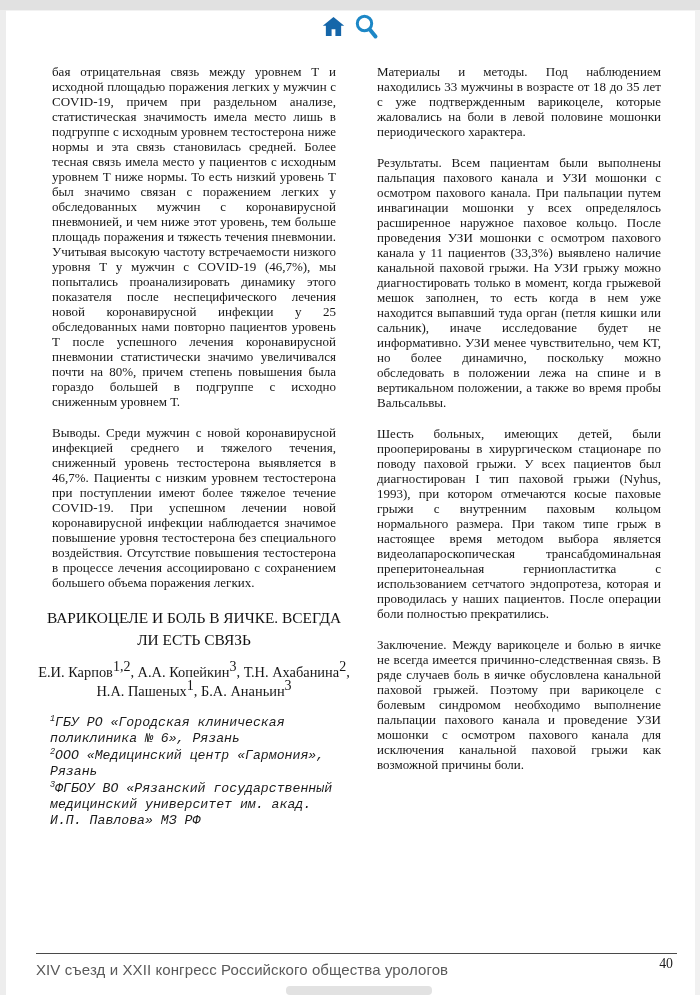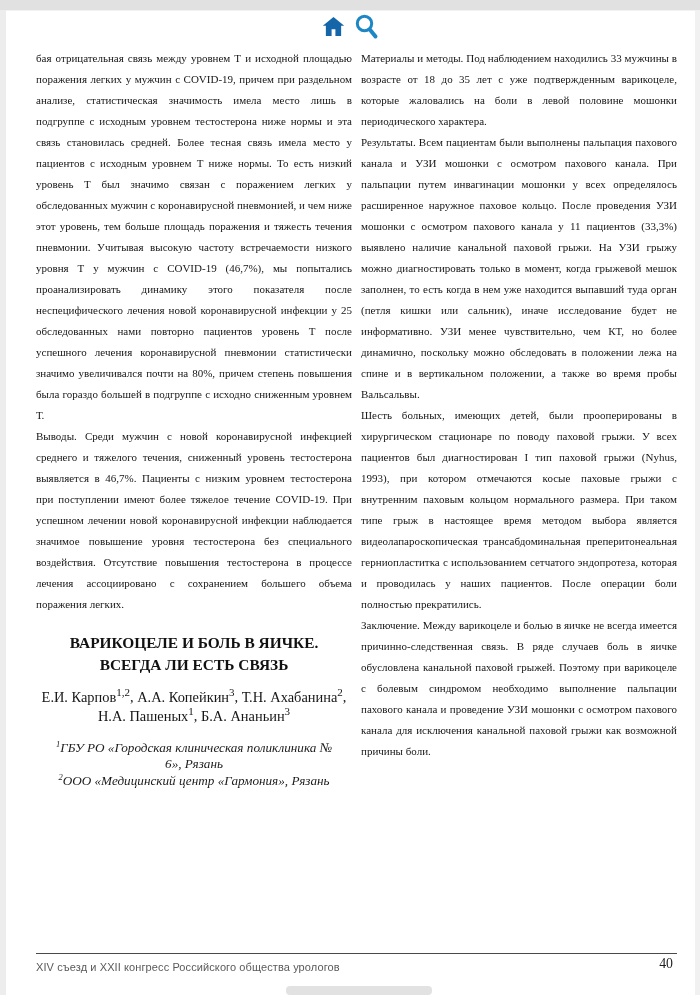--- a/index.html
+++ b/index.html
@@ -8,31 +8,31 @@
     background:#ffffff;
     font-family:"Liberation Serif", serif;
   }
   .topbar{position:absolute;top:0;left:0;width:700px;height:10px;background:#e1e1e1;border-bottom:1px solid #f2f2f2;}
   .edge-left{position:absolute;top:10px;left:0;width:6px;height:985px;background:#ededed;}
   .edge-right{position:absolute;top:10px;right:0;width:5px;height:985px;background:#f1f1f1;}
   .toolbar{position:absolute;top:13px;left:0;width:700px;display:flex;justify-content:center;align-items:center;gap:9px;}
   .icon-btn{display:inline-flex;align-items:center;justify-content:center;cursor:pointer;background:none;border:none;padding:0;}
   .content{position:absolute;top:48px;left:36px;width:641px;height:902px;display:flex;gap:9px;overflow:hidden;}
   .col{width:316px;overflow:hidden;}
-  .para{margin:0;text-align:justify;font-size:11px;line-height:21px;color:#161616;
+  .para{margin:16px;text-align:justify;font-size:13px;line-height:15px;color:#161616;
         text-justify:inter-word;hyphens:auto;-webkit-hyphens:auto;}
   .para b{font-weight:normal;}
-  .article-title{margin:17px 6px 13px;text-align:center;font-weight:bold;font-size:15.4px;line-height:21.5px;color:#111;}
+  .article-title{margin:17px 6px 13px;text-align:center;font-weight:normal;font-size:15.4px;line-height:21.5px;color:#111;}
   .authors{text-align:center;font-size:14.4px;line-height:19px;color:#161616;margin:0 0 14px;}
-  .authors sup{font-size:11px;line-height:0;}
-  .affils{text-align:center;font-style:italic;font-size:13.2px;line-height:16.4px;color:#1c1c1c;margin:0 14px 34px;}
+  .authors sup{font-size:14px;line-height:0;}
+  .affils{font-style:italic;font-size:13.2px;line-height:16.4px;color:#1c1c1c;margin:0 14px 34px;font-family:Liberation Mono, monospace;}
   .affils sup{font-size:8.5px;line-height:0;}
   .affil-line{margin:0;}
   .footer-rule{position:absolute;left:36px;width:641px;top:953px;border-top:1.2px solid #4a4a4a;}
-  .footer-text{position:absolute;left:36px;top:961px;font-family:"Liberation Sans", sans-serif;font-size:11px;color:#5a5a5a;letter-spacing:.1px;}
+  .footer-text{position:absolute;left:36px;top:961px;font-family:"Liberation Sans", sans-serif;font-size:15px;color:#5a5a5a;letter-spacing:.1px;}
   .page-num{position:absolute;right:27px;top:956px;font-size:13.8px;color:#1d1d1d;font-family:"Liberation Serif", serif;}
   .scroll-pill{position:absolute;left:286px;top:986px;width:146px;height:9px;background:#e2e2e2;border-radius:4px;}
 </style>
 </head>
 <body>
 
 <div class="topbar"></div>
 <div class="edge-left"></div>
 <div class="edge-right"></div>
 
@@ -58,20 +58,21 @@
   <div class="col">
     <div>
         <p class="para">бая отрицательная связь между уровнем Т и исходной площадью поражения легких у мужчин с COVID-19, причем при раздельном анализе, статистическая значимость имела место лишь в подгруппе с исходным уровнем тестостерона ниже нормы и эта связь становилась средней. Более тесная связь имела место у пациентов с исходным уровнем Т ниже нормы. То есть низкий уровень Т был значимо связан с поражением легких у обследованных мужчин с коронавирусной пневмонией, и чем ниже этот уровень, тем больше площадь поражения и тяжесть течения пневмонии. Учитывая высокую частоту встречаемости низкого уровня Т у мужчин с COVID-19 (46,7%), мы попытались проанализировать динамику этого показателя после неспецифического лечения новой коронавирусной инфекции у 25 обследованных нами повторно пациентов уровень Т после успешного лечения коронавирусной пневмонии статистически значимо увеличивался почти на 80%, причем степень повышения была гораздо большей в подгруппе с исходно сниженным уровнем Т.</p>
         <p class="para"><b>Выводы. </b>Среди мужчин с новой коронавирусной инфекцией среднего и тяжелого течения, сниженный уровень тестостерона выявляется в 46,7%. Пациенты с низким уровнем тестостерона при поступлении имеют более тяжелое течение COVID-19. При успешном лечении новой коронавирусной инфекции наблюдается значимое повышение уровня тестостерона без специального воздействия. Отсутствие повышения тестостерона в процессе лечения ассоциировано с сохранением большего объема поражения легких.</p>
       </div>
     <h2 class="article-title">ВАРИКОЦЕЛЕ И БОЛЬ В ЯИЧКЕ. ВСЕГДА ЛИ ЕСТЬ СВЯЗЬ</h2>
     <div class="authors"><span>Е.И. Карпов<sup>1,2</sup></span>, <span>А.А. Копейкин<sup>3</sup></span>, <span>Т.Н. Ахабанина<sup>2</sup></span>, <span>Н.А. Пашеных<sup>1</sup></span>, <span>Б.А. Ананьин<sup>3</sup></span></div>
     <div class="affils">
         <div class="affil-line"><sup>1</sup>ГБУ РО «Городская клиническая поликлиника № 6», Рязань</div>
         <div class="affil-line"><sup>2</sup>ООО «Медицинский центр «Гармония», Рязань</div>
+        <div class="affil-line"><sup>3</sup>ФГБОУ ВО «Рязанский государственный медицинский университет им. акад. И.П. Павлова» МЗ РФ</div>
       </div>
 
   </div>
   <div class="col">
     <div>
         <p class="para"><b>Материалы и методы. </b>Под наблюдением находились 33 мужчины в возрасте от 18 до 35 лет с уже подтвержденным варикоцеле, которые жаловались на боли в левой половине мошонки периодического характера.</p>
         <p class="para"><b>Результаты. </b>Всем пациентам были выполнены пальпация пахового канала и УЗИ мошонки с осмотром пахового канала. При пальпации путем инвагинации мошонки у всех определялось расширенное наружное паховое кольцо. После проведения УЗИ мошонки с осмотром пахового канала у 11 пациентов (33,3%) выявлено наличие канальной паховой грыжи. На УЗИ грыжу можно диагностировать только в момент, когда грыжевой мешок заполнен, то есть когда в нем уже находится выпавший туда орган (петля кишки или сальник), иначе исследование будет не информативно. УЗИ менее чувствительно, чем КТ, но более динамично, поскольку можно обследовать в положении лежа на спине и в вертикальном положении, а также во время пробы Вальсальвы.</p>
         <p class="para">Шесть больных, имеющих детей, были прооперированы в хирургическом стационаре по поводу паховой грыжи. У всех пациентов был диагностирован I тип паховой грыжи (Nyhus, 1993), при котором отмечаются косые паховые грыжи с внутренним паховым кольцом нормального размера. При таком типе грыж в настоящее время методом выбора является видеолапароскопическая трансабдоминальная преперитонеальная герниопластитка с использованием сетчатого эндопротеза, которая и проводилась у наших пациентов. После операции боли полностью прекратились.</p>
         <p class="para"><b>Заключение. </b>Между варикоцеле и болью в яичке не всегда имеется причинно-следственная связь. В ряде случаев боль в яичке обусловлена канальной паховой грыжей. Поэтому при варикоцеле с болевым синдромом необходимо выполнение пальпации пахового канала и проведение УЗИ мошонки с осмотром пахового канала для исключения канальной паховой грыжи как возможной причины боли.</p>
       </div>

